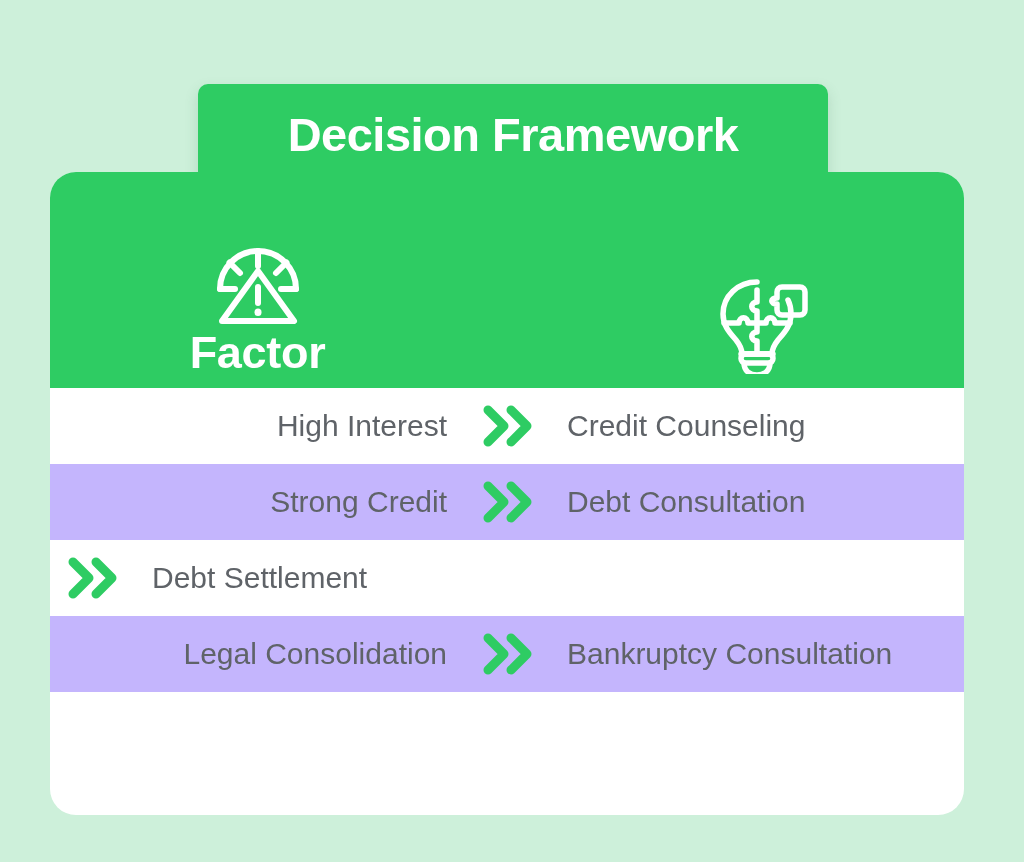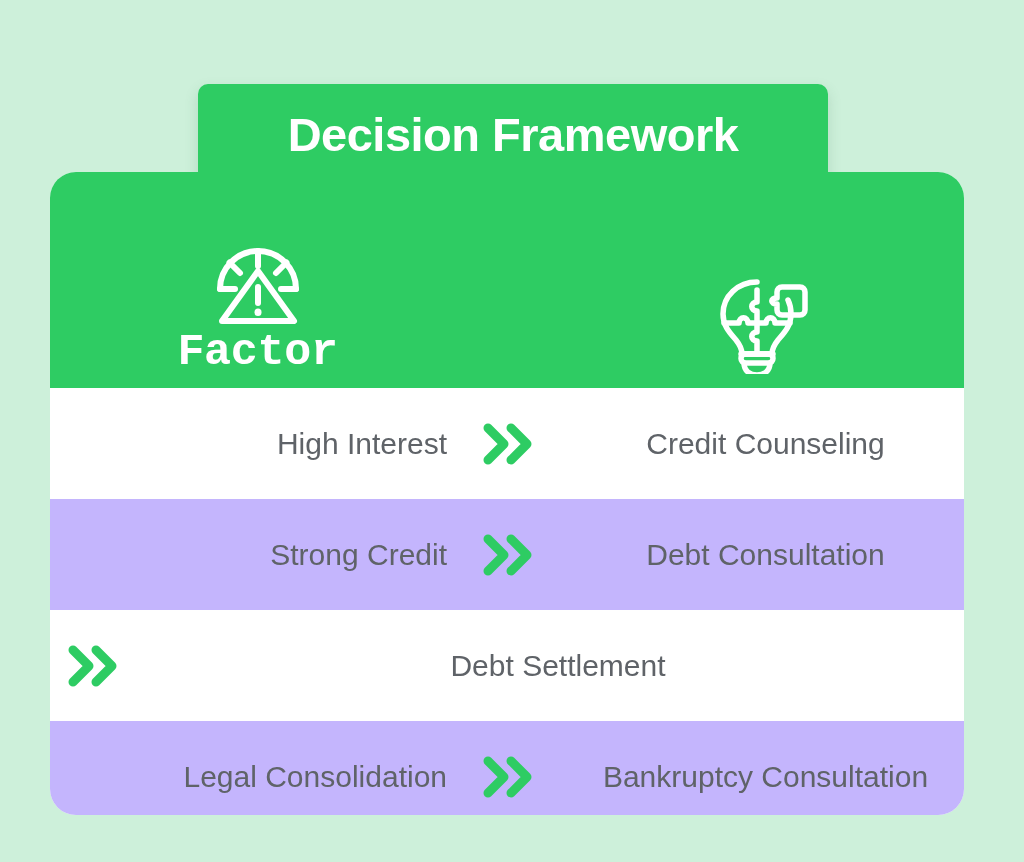--- a/index.html
+++ b/index.html
@@ -61,42 +61,42 @@
     align-items: flex-end;
     box-sizing: border-box;
     padding-bottom: 12px;
   }
   .head-cell {
     display: flex;
     flex-direction: column;
     align-items: center;
     justify-content: flex-end;
   }
-  .head-cell.factor { width: 415px; font-family: Liberation Mono, monospace; }
+  .head-cell.factor { width: 415px; }
   .head-cell.spacer { width: 84px; }
   .head-cell.solution { flex: 1; }
   .head-icon {
     height: 104px;
     display: flex;
     align-items: center;
     justify-content: center;
     margin-bottom: 2px;
   }
   .head-label {
     color: #ffffff;
     font-size: 45px;
     font-weight: bold;
     line-height: 1.05;
     letter-spacing: -0.3px;
     white-space: nowrap;
   }
 
   
   .row {
-    height: 111px;
+    height: 76px;
     display: flex;
     align-items: center;
     box-sizing: border-box;
   }
   .row.odd  { background: #ffffff; }
   .row.even { background: #c4b5fd; }
 
   .cell-factor {
     width: 415px;
     text-align: right;
@@ -104,21 +104,21 @@
     box-sizing: border-box;
   }
   .cell-arrow {
     width: 84px;
     display: flex;
     align-items: center;
     justify-content: center;
   }
   .cell-solution {
     flex: 1;
-    text-align: center;
+    text-align: left;
     padding-left: 18px;
     box-sizing: border-box;
   }
   .cell-text {
     color: #5f6368;
     font-size: 30px;
     font-weight: 300;
     line-height: 1.2;
     white-space: nowrap;
   }

